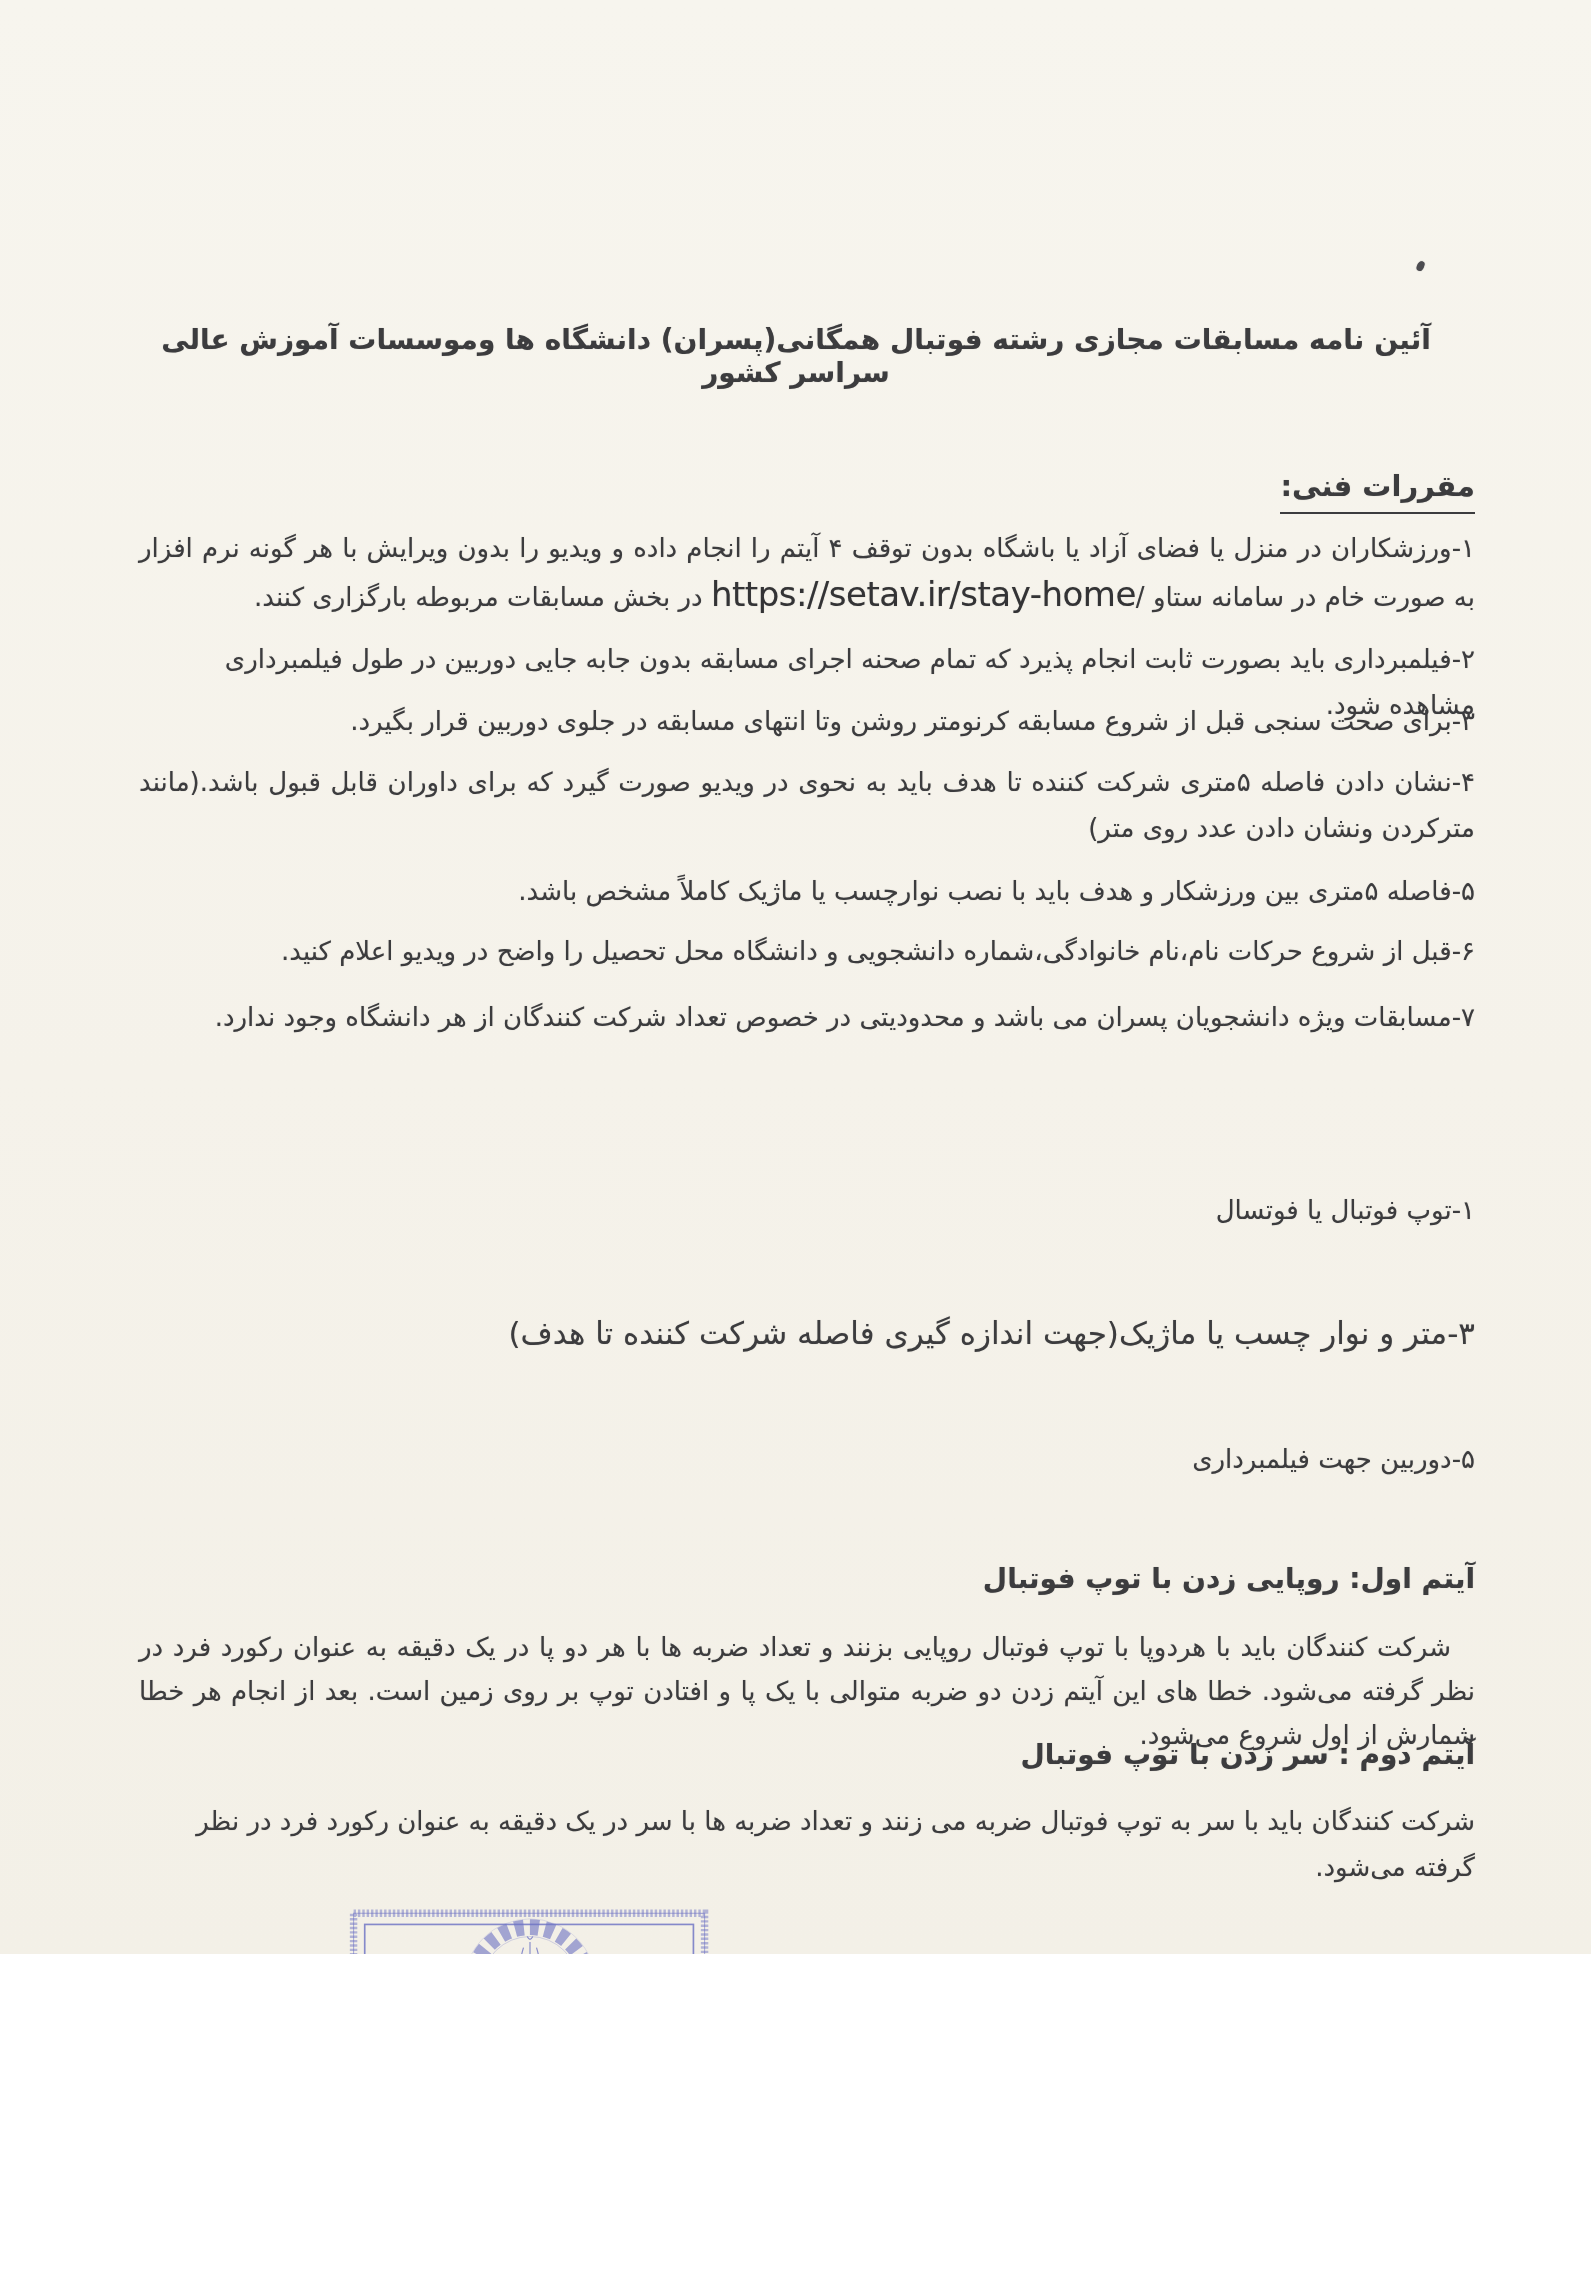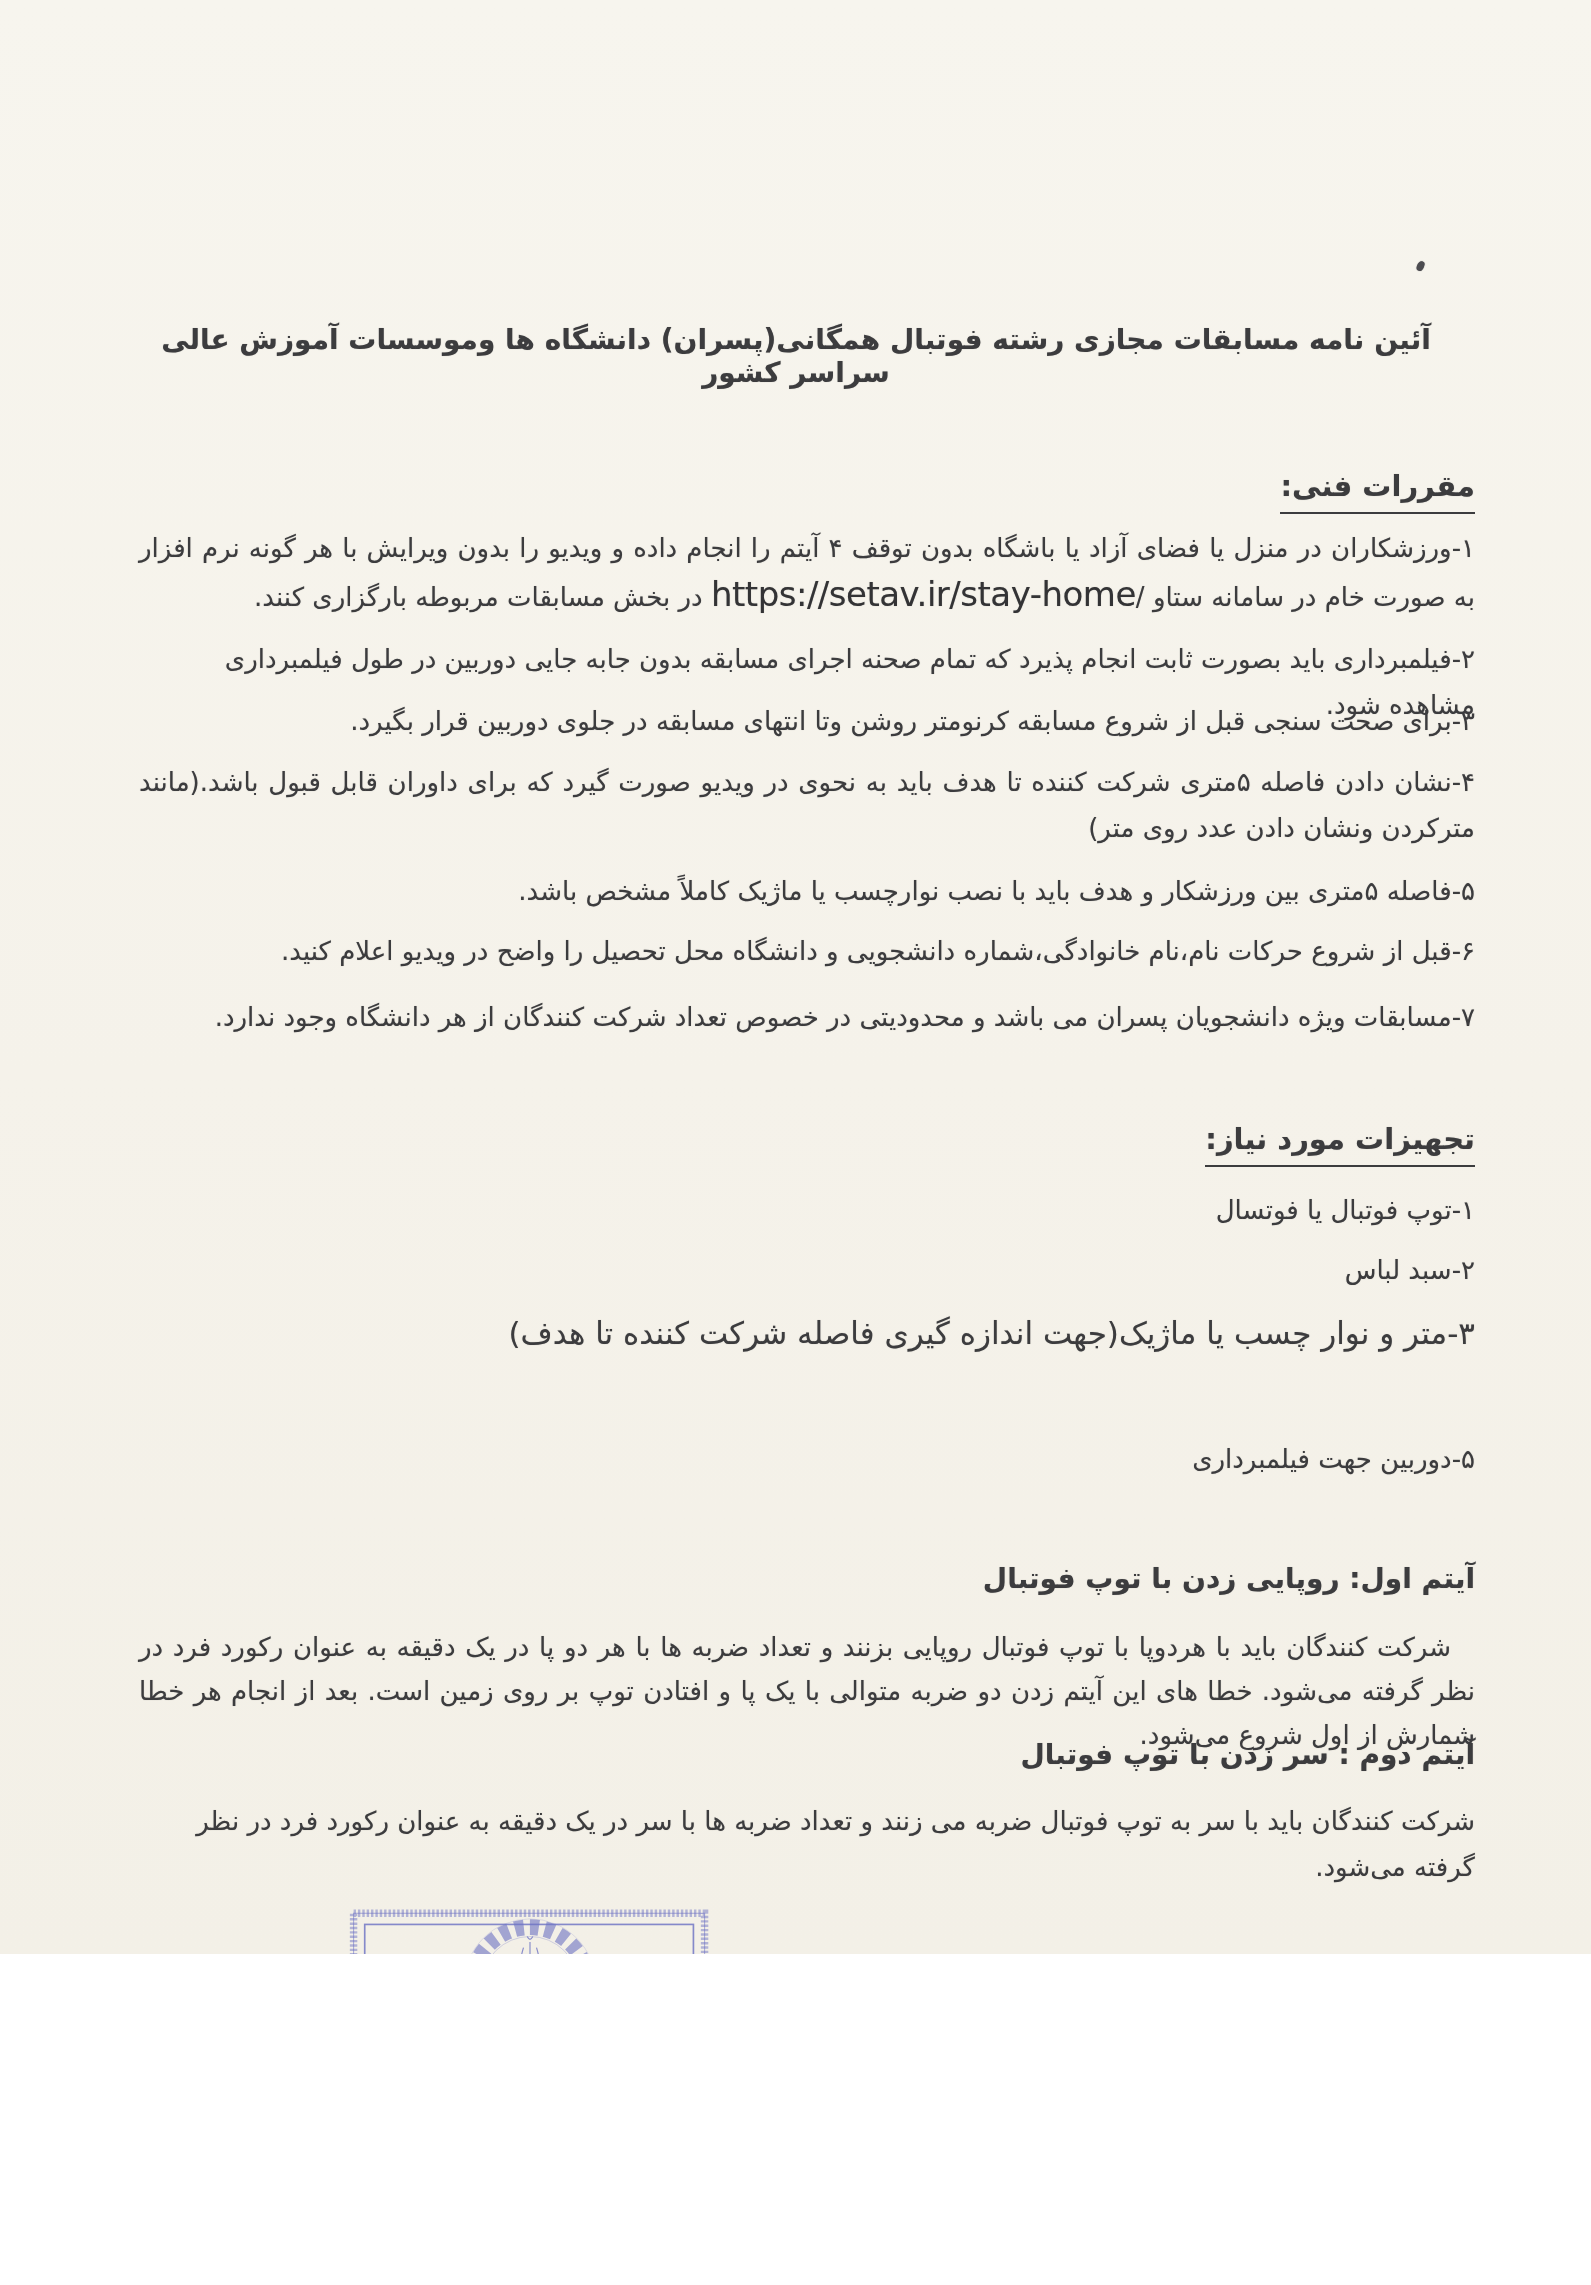--- a/index.html
+++ b/index.html
@@ -120,26 +120,22 @@
   <p class="abs para single scan-text" style="top:698px">۳-برای صحت سنجی قبل از شروع مسابقه کرنومتر روشن وتا انتهای مسابقه در جلوی دوربین قرار بگیرد.</p>
 
   <p class="abs para scan-text" style="top:759px">۴-نشان دادن فاصله ۵متری شرکت کننده تا هدف باید به نحوی در ویدیو صورت گیرد که برای داوران قابل قبول باشد.(مانند مترکردن ونشان دادن عدد روی متر)</p>
 
   <p class="abs para single scan-text" style="top:868px">۵-فاصله ۵متری بین ورزشکار و هدف باید با نصب نوارچسب  یا ماژیک کاملاً مشخص باشد.</p>
 
   <p class="abs para single scan-text" style="top:928px">۶-قبل از شروع حرکات نام،نام خانوادگی،شماره دانشجویی و دانشگاه محل تحصیل را واضح در ویدیو اعلام کنید.</p>
 
   <p class="abs para single scan-text" style="top:994px">۷-مسابقات ویژه دانشجویان  پسران می باشد و محدودیتی در خصوص تعداد شرکت کنندگان از هر دانشگاه وجود ندارد.</p>
 
-  <div class="abs sec-heading scan-text" style="top:1119px">
-    <span class="u">تجهیزات مورد نیاز:</span>
-  </div>
 
   <p class="abs para single scan-text" style="top:1187px">۱-توپ فوتبال یا فوتسال</p>
-  <p class="abs para single scan-text" style="top:1247px">۲-سبد لباس</p>
   <p class="abs para single small-item scan-text" style="top:1310px">۳-متر و نوار چسب یا ماژیک(جهت اندازه گیری فاصله شرکت کننده تا هدف)</p>
   <p class="abs para single scan-text" style="top:1436px">۵-دوربین جهت فیلمبرداری</p>
 
 
   <div class="abs item-title scan-text" style="top:1562px">آیتم اول:  روپایی زدن با توپ فوتبال</div>
 
   <p class="abs para indent1 scan-text" style="top:1625px;line-height:44px">شرکت کنندگان باید با هردوپا با توپ فوتبال روپایی بزنند و تعداد ضربه ها با هر دو پا در یک دقیقه به عنوان رکورد فرد در نظر گرفته می‌شود. خطا های این آیتم زدن دو ضربه  متوالی با یک پا و افتادن توپ بر روی زمین است. بعد از انجام هر  خطا شمارش از اول شروع می‌شود.</p>
 
   <div class="abs item-title scan-text" style="top:1738px">آیتم دوم : سر زدن با توپ فوتبال</div>
 

